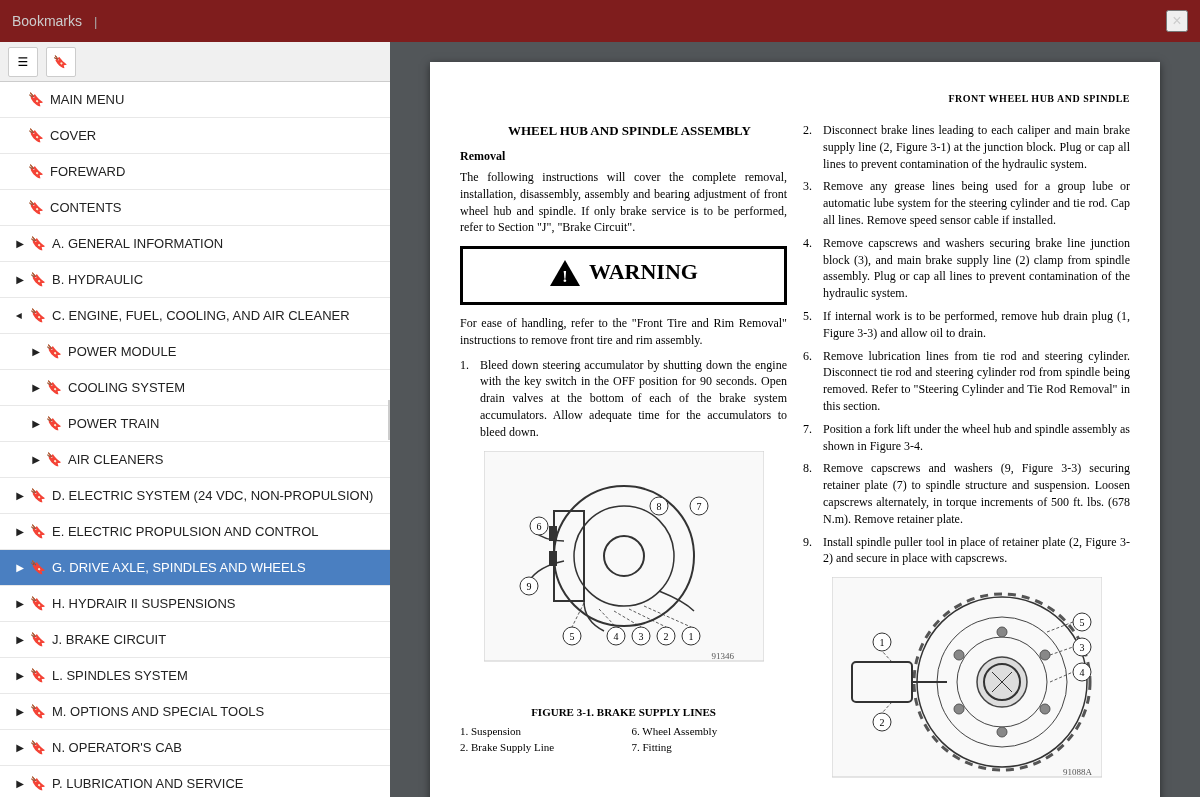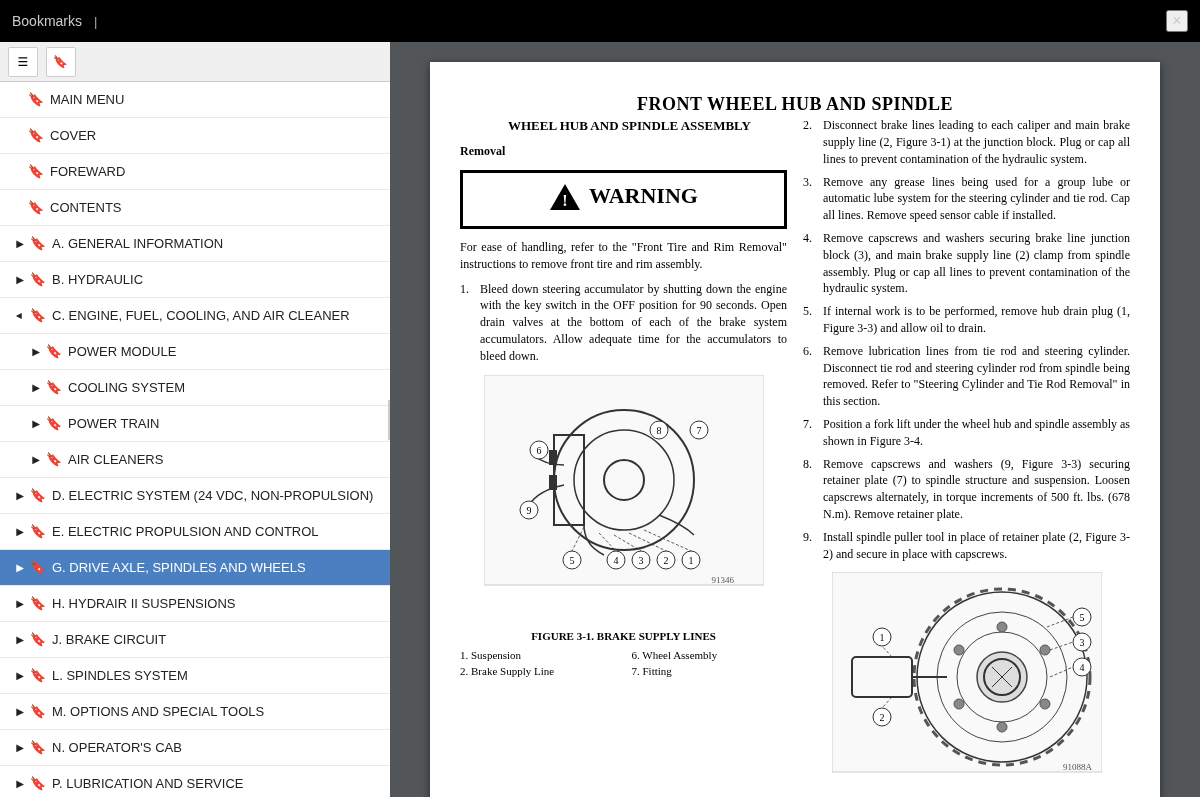--- a/index.html
+++ b/index.html
@@ -1,20 +1,20 @@
 <!DOCTYPE html>
 <html><head>
   <meta charset="utf-8">
   <style>
     * { margin: 0; padding: 0; box-sizing: border-box; }
     body { width: 1200px; height: 797px; overflow: hidden; display: flex; flex-direction: column; font-family: Arial, sans-serif; background: #525659; }
 
     
     .top-bar {
-      background: #000000;
+      background: #7f1d1d;
       height: 42px;
       display: flex;
       align-items: center;
       padding: 0 12px;
       gap: 8px;
       color: #ccc;
       font-size: 14px;
       flex-shrink: 0;
     }
     .close-btn {
@@ -139,23 +139,24 @@
       width: 730px;
       min-height: 900px;
       padding: 30px 30px 30px 30px;
       box-shadow: 0 2px 8px rgba(0,0,0,0.5);
       font-family: Times New Roman, serif;
       font-size: 12px;
       line-height: 1.4;
     }
 
     .page-title {
-      text-align: center;
+      text-align: right;
       font-weight: bold;
-      font-size: 18px;
+      font-size: 10px;
+      margin-bottom: 16px;
       letter-spacing: 0.5px;
     }
 
     .two-col {
       display: flex;
       gap: 16px;
     }
     .col-left { flex: 1; }
     .col-right { flex: 1; }
 
@@ -366,20 +367,21 @@
   <div class="content-area">
     <div class="page-container">
 
       <div class="page-title">FRONT WHEEL HUB AND SPINDLE</div>
 
       <div class="two-col">
 
         <div class="col-left">
           <div class="section-title">WHEEL HUB AND SPINDLE ASSEMBLY</div>
           <div class="subsection-title">Removal</div>
+          <p class="body-text">The following instructions will cover the complete removal, installation, disassembly, assembly and bearing adjustment of front wheel hub and spindle. If only brake service is to be performed, refer to Section "J", "Brake Circuit".</p>
 
           <div class="warning-box">
             <div class="warning-title">
               <div style="position:relative; width:32px; height:28px; flex-shrink:0;">
                 <svg width="32" height="28" viewBox="0 0 32 28">
                   <polygon points="16,1 1,27 31,27" fill="black"></polygon>
                   <text x="16" y="23" text-anchor="middle" fill="white" font-size="16" font-weight="bold">!</text>
                 </svg>
               </div>
               <span>WARNING</span>

